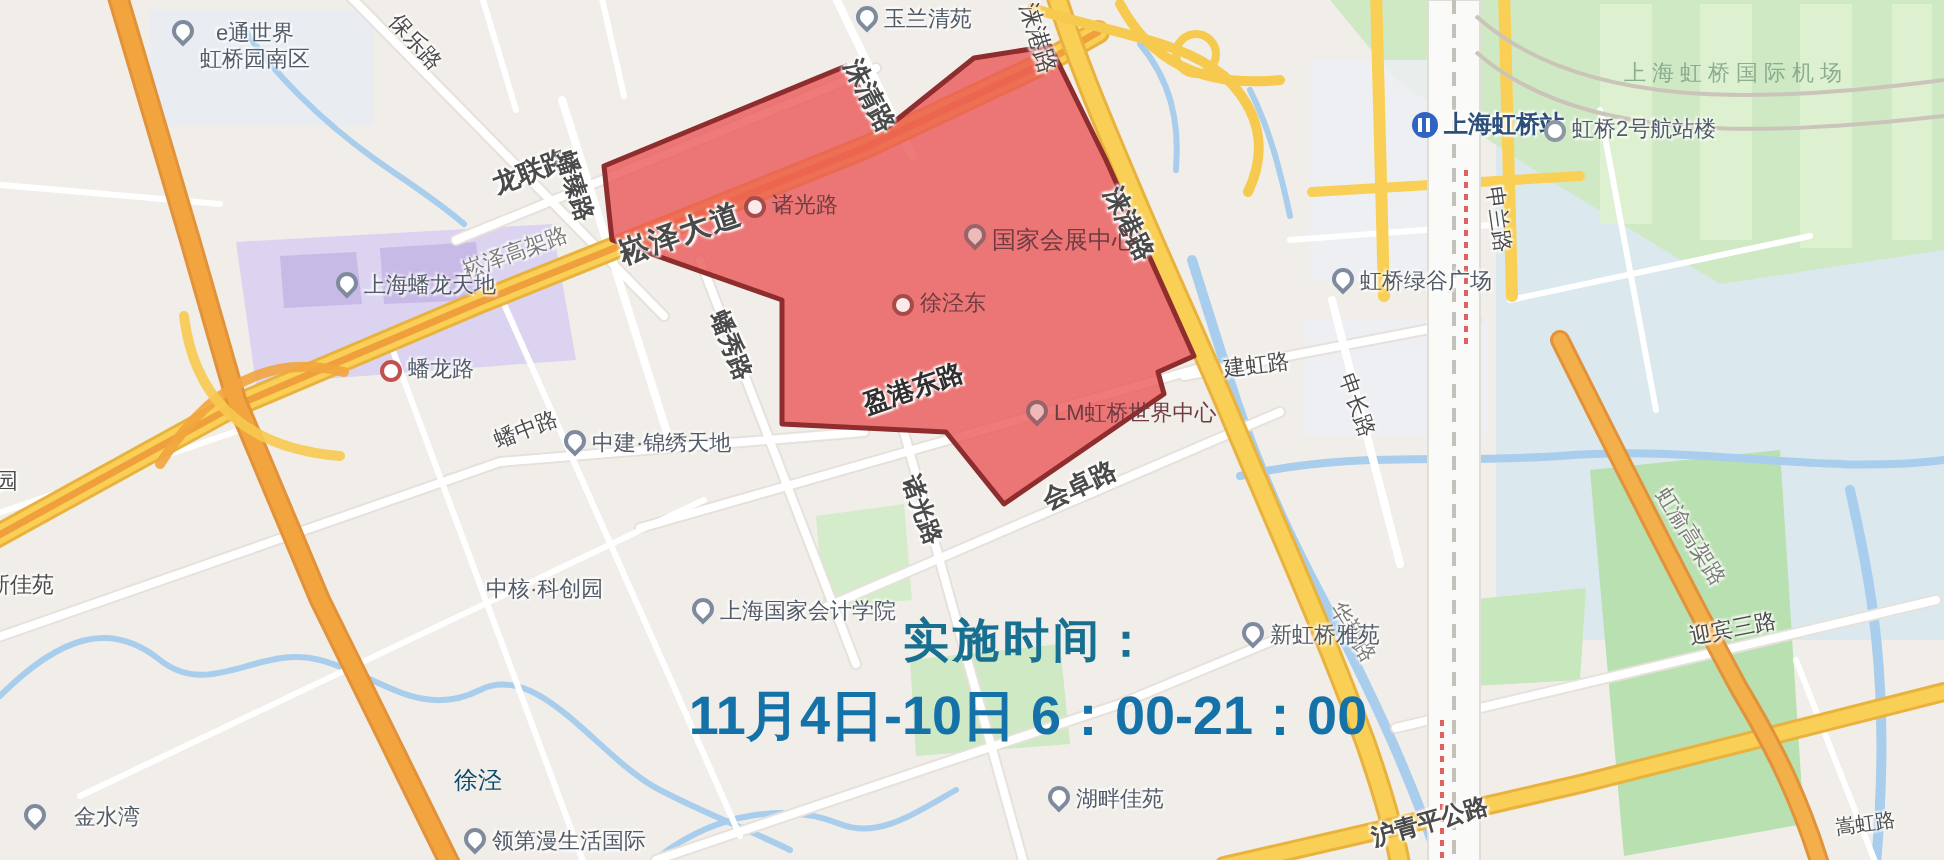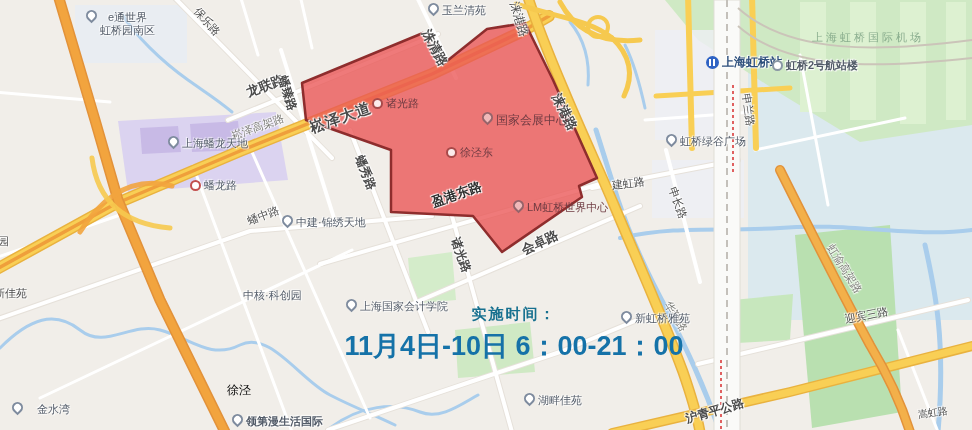--- a/index.html
+++ b/index.html
@@ -8,40 +8,40 @@
   #mapsvg{position:absolute;left:0;top:0;z-index:1;}
   .lbl{position:absolute;z-index:3;white-space:nowrap;font-size:11px;color:#4a4a4a;
        text-shadow:0 0 2px #fff,1px 1px 1px #fff,-1px -1px 1px #fff,0 0 2px #fff;
        transform-origin:0 50%;line-height:1;}
   .s13{font-size:13px;}
   .s15{font-size:15px;font-weight:bold;letter-spacing:1px;}
   .s12{font-size:12px;}
   .s10{font-size:10px;}
   .bold{font-weight:bold;}
   .gray{color:#7b7b76;}
-  .faint{color:#000000;text-shadow:none;}
+  .faint{color:#0c4a6e;text-shadow:none;}
   .apt{color:rgba(125,162,132,.85);letter-spacing:3px;text-shadow:none;}
   .poi{position:absolute;z-index:3;display:flex;gap:3px;white-space:nowrap;
        font-size:11px;color:#525b68;line-height:1;
        text-shadow:0 0 2px #fff,1px 1px 1px #fff,-1px -1px 1px #fff;}
   .poi.two{align-items:flex-start;text-align:center;}
   .poi .txt2 div{margin-bottom:2px;}
   .pin{width:7px;height:7px;flex:0 0 auto;background:#fff;border:2px solid #7e8b9e;
        border-radius:50% 50% 50% 0;transform:rotate(-45deg);margin-top:-2px;}
   .metro{width:7px;height:7px;flex:0 0 auto;background:#fff;border:2px solid #c2504e;border-radius:50%;}
   .metro.gray{border-color:#8a97a4;}
   .inred{color:#6f3b42;text-shadow:none;}
   .inred .pin{border-color:#96646a;background:#f0b9b9;}
   .inred .metro{border-color:#a84a4a;background:#fbeaea;}
   .railbadge{position:relative;width:13px;height:13px;flex:0 0 auto;background:#2f63c4;border-radius:7px;}
   .railbadge::before{content:"";position:absolute;left:3px;right:3px;top:3px;bottom:3px;
        background:repeating-linear-gradient(90deg,#fff 0 2px,rgba(255,255,255,0) 2px 4px);}
   .station-name{font-weight:bold;color:#2d4f7c;font-size:12px;}
   .ann{position:absolute;left:318px;top:305px;width:392px;z-index:4;text-align:center;font-weight:bold;}
-  .ann .l1{font-size:15px;color:#17708f;letter-spacing:2px;}
+  .ann .l1{font-size:23px;color:#17708f;letter-spacing:2px;}
   .ann .l2{font-size:27px;color:#1572a8;margin-top:4px;}
 </style>
 </head>
 <body>
 
 <div id="stage">
 
 <svg id="mapsvg" width="972" height="430" viewBox="0 0 972 430">
 
   <rect x="0" y="0" width="972" height="430" fill="#f1eee9"></rect>
@@ -216,21 +216,21 @@
   <span>徐泾东</span>
 </div>
 <div class="poi inred" style="left:513px;top:202px;">
   <span class="pin"></span>
   <span>LM虹桥世界中心</span>
 </div>
 <div class="poi" style="left:706px;top:56px;">
   <span class="railbadge"></span>
   <span class="station-name">上海虹桥站</span>
 </div>
-<div class="poi" style="left:772px;top:60px;font-weight:bold;">
+<div class="poi" style="left:772px;top:60px;">
   <span class="metro gray"></span>
   <span>虹桥2号航站楼</span>
 </div>
 <div class="poi" style="left:666px;top:136px;">
   <span class="pin"></span>
   <span>虹桥绿谷广场</span>
 </div>
 <div class="poi" style="left:346px;top:301px;">
   <span class="pin"></span>
   <span>上海国家会计学院</span>
@@ -239,21 +239,21 @@
   <span class="pin"></span>
   <span>新虹桥雅苑</span>
 </div>
 <div class="poi" style="left:243px;top:290px;">
   <span>中核·科创园</span>
 </div>
 <div class="poi" style="left:12px;top:404px;gap:14px;">
   <span class="pin"></span>
   <span>金水湾</span>
 </div>
-<div class="poi" style="left:232px;top:416px;font-weight:bold;">
+<div class="poi" style="left:232px;top:416px;">
   <span class="pin"></span>
   <span>领第漫生活国际</span>
 </div>
 <div class="poi" style="left:524px;top:395px;">
   <span class="pin"></span>
   <span>湖畔佳苑</span>
 </div>
 
 <div class="ann">
   <div class="l1">实施时间：</div>

